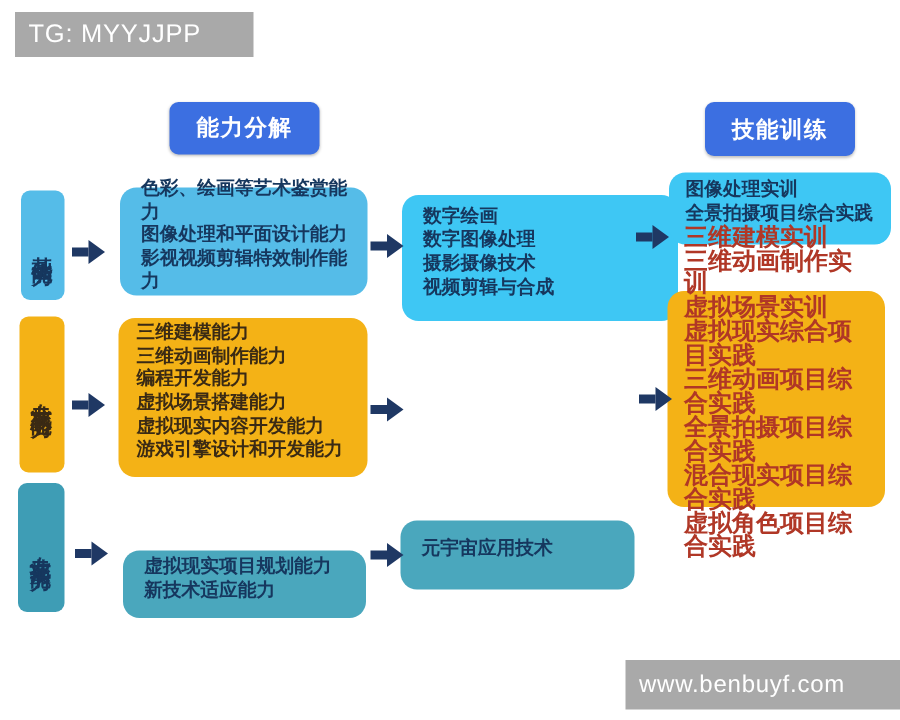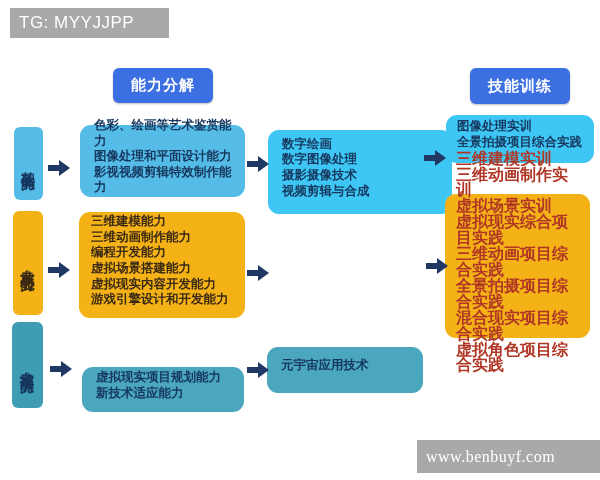--- a/index.html
+++ b/index.html
@@ -19,21 +19,21 @@
   #canvas{
     position:relative;width:600px;height:480px;background:#ffffff;
     font-family:"Liberation Sans","DejaVu Sans",sans-serif;overflow:hidden;
   }
   .wm{
     position:absolute;background:var(--watermark-gray);color:#ffffff;
     display:flex;align-items:center;padding-left:9px;box-sizing:border-box;
     letter-spacing:0.5px;
   }
   .wm-top{left:10px;top:8px;width:159px;height:30px;font-size:17px;}
-  .wm-bottom{left:417px;top:440px;width:183px;height:33px;font-size:16px;font-family:Liberation Serif, serif;}
+  .wm-bottom{left:417px;top:440px;width:183px;height:33px;font-size:16px;}
   .hdr{
     position:absolute;background:var(--header-blue);color:#ffffff;
     border-radius:6px;display:flex;align-items:center;justify-content:center;
     font-size:15px;font-weight:bold;letter-spacing:1px;
     box-shadow:0 1px 2px rgba(0,0,0,0.25);
   }
   .hdr-1{left:113px;top:68px;width:100px;height:35px;text-align:center;}
   .hdr-2{left:295px;top:66px;width:102px;height:35px;}
   .hdr-3{left:470px;top:68px;width:100px;height:36px;text-align:right;}
   .cat{

